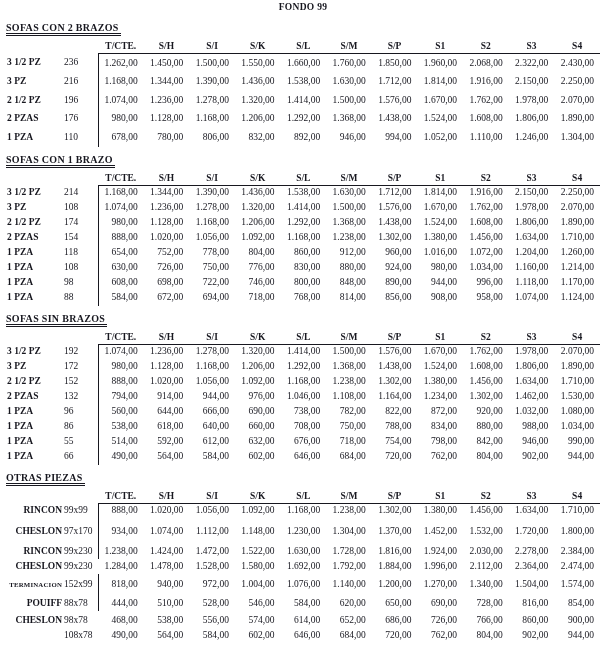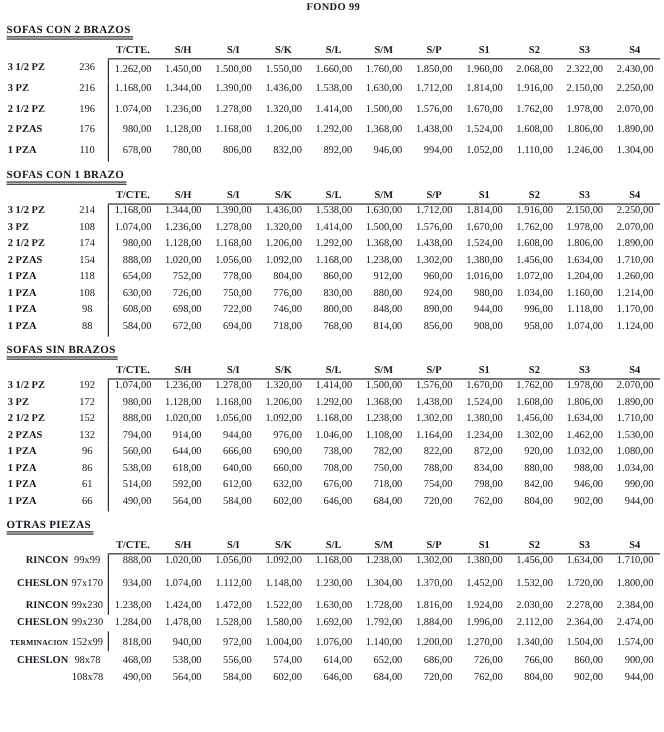--- a/index.html
+++ b/index.html
@@ -25,21 +25,21 @@
   }
   table.price-table{width:100%;border-collapse:collapse;table-layout:fixed;margin-top:1px;}
   col.c-label{width:58px;}
   col.c-size{width:34px;}
   th{padding:0;font-size:9.5px;font-weight:bold;}
   th.price{vertical-align:bottom;height:14px;padding-bottom:2px;
            border-bottom:1.5px solid #17171f;}
   td{padding:0;font-size:9.5px;line-height:1;vertical-align:middle;}
   td.price{text-align:right;padding-right:6px;white-space:nowrap;}
   td.label{font-weight:bold;padding-left:1px;white-space:nowrap;}
-  td.size{text-align:center;padding-right:3px;white-space:nowrap;}
+  td.size{text-align:left;padding-right:3px;white-space:nowrap;}
   td.size.divider{border-right:1.2px solid #17171f;}
   .s0 tbody td{height:18.5px;}
   .s1 tbody td,.s2 tbody td{height:15px;}
   .s3 tbody td{height:14.8px;}
   .s3 td.label{text-align:right;padding-right:2px;}
   .s3 td.label.small{font-size:6.8px;letter-spacing:0.2px;}
   tr.g6>td{padding-top:6px;}
   tr.g5>td{padding-top:5px;}
   tr.g4>td{padding-top:4px;}
   tr.g2>td{padding-top:2px;}
@@ -438,21 +438,21 @@
               <td class="price">708,00</td>
               <td class="price">750,00</td>
               <td class="price">788,00</td>
               <td class="price">834,00</td>
               <td class="price">880,00</td>
               <td class="price">988,00</td>
               <td class="price">1.034,00</td>
             </tr>
             <tr>
               <td class="label">1 PZA</td>
-              <td class="size divider">61</td>
+              <td class="size divider">55</td>
               <td class="price">514,00</td>
               <td class="price">592,00</td>
               <td class="price">612,00</td>
               <td class="price">632,00</td>
               <td class="price">676,00</td>
               <td class="price">718,00</td>
               <td class="price">754,00</td>
               <td class="price">798,00</td>
               <td class="price">842,00</td>
               <td class="price">946,00</td>
@@ -577,20 +577,35 @@
               <td class="price">972,00</td>
               <td class="price">1.004,00</td>
               <td class="price">1.076,00</td>
               <td class="price">1.140,00</td>
               <td class="price">1.200,00</td>
               <td class="price">1.270,00</td>
               <td class="price">1.340,00</td>
               <td class="price">1.504,00</td>
               <td class="price">1.574,00</td>
             </tr>
+            <tr class="g4">
+              <td class="label">POUIFF</td>
+              <td class="size divider">88x78</td>
+              <td class="price">444,00</td>
+              <td class="price">510,00</td>
+              <td class="price">528,00</td>
+              <td class="price">546,00</td>
+              <td class="price">584,00</td>
+              <td class="price">620,00</td>
+              <td class="price">650,00</td>
+              <td class="price">690,00</td>
+              <td class="price">728,00</td>
+              <td class="price">816,00</td>
+              <td class="price">854,00</td>
+            </tr>
             <tr class="g2">
               <td class="label">CHESLON</td>
               <td class="size">98x78</td>
               <td class="price">468,00</td>
               <td class="price">538,00</td>
               <td class="price">556,00</td>
               <td class="price">574,00</td>
               <td class="price">614,00</td>
               <td class="price">652,00</td>
               <td class="price">686,00</td>

